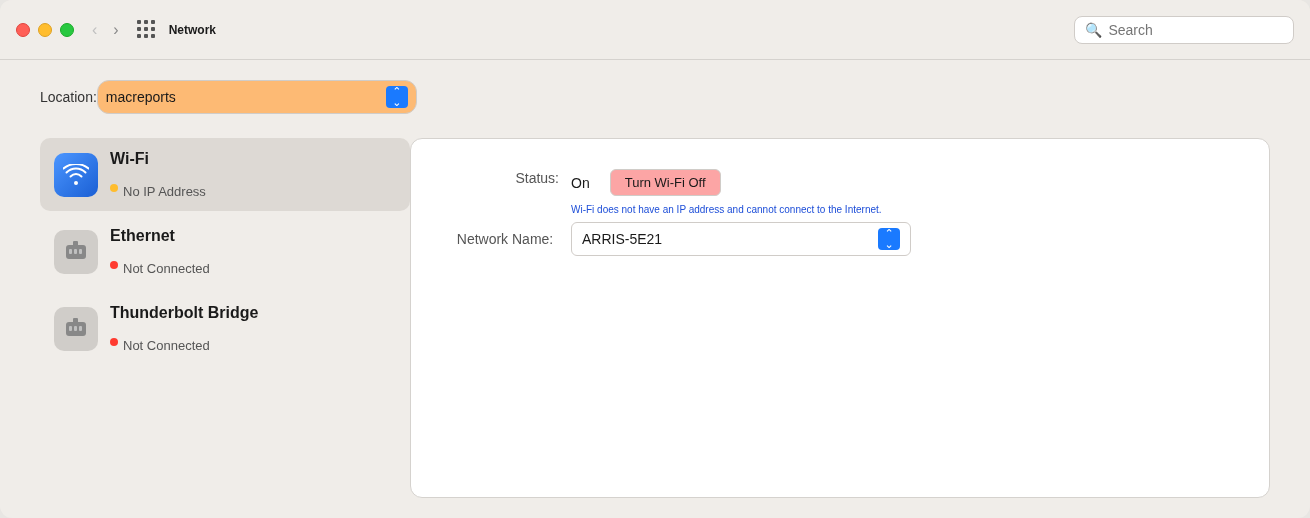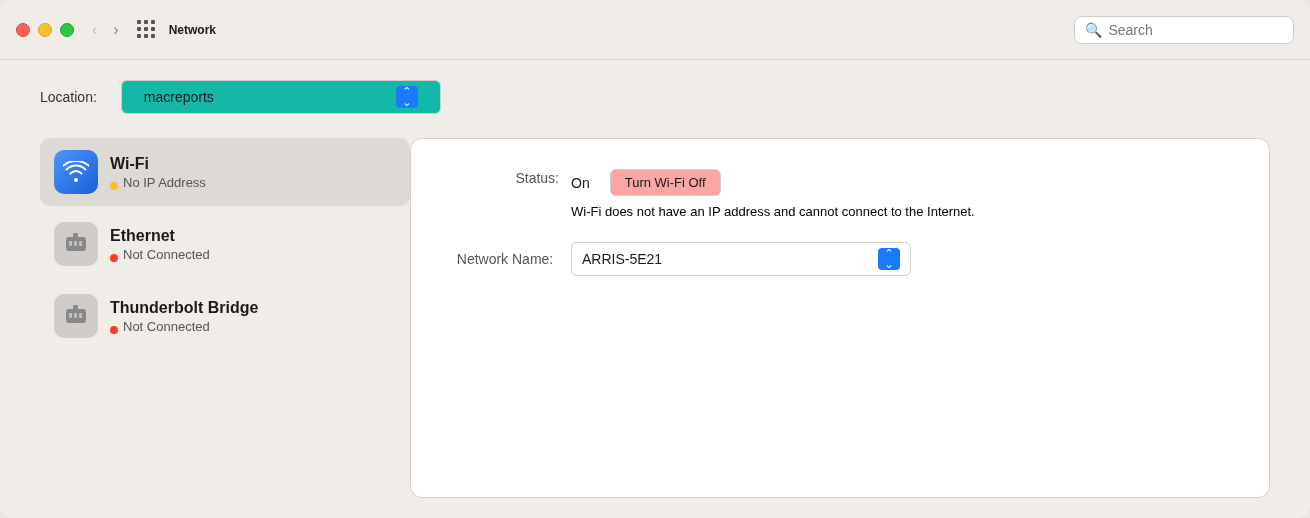--- a/index.html
+++ b/index.html
@@ -120,38 +120,38 @@
     .content {
       display: flex;
       flex-direction: column;
       flex: 1;
       padding: 20px 40px 20px 40px;
     }
 
     .location-row {
       display: flex;
       align-items: center;
-      gap: 24px;
+      gap: 0;
       margin-bottom: 24px;
     }
 
     .location-label {
       font-size: 14px;
       color: #333;
       font-weight: 500;
     }
 
     .location-select {
       display: flex;
       align-items: center;
       justify-content: space-between;
-      background: #14b8a6;
+      background: #fdba74;
       border: 1px solid #d0ccc8;
-      border-radius: 6px;
-      padding: 5px 22px;
+      border-radius: 12px;
+      padding: 5px 8px;
       width: 320px;
       cursor: pointer;
     }
 
     .location-select-text {
       font-size: 14px;
       color: #1a1a1a;
     }
 
     .select-arrows {
@@ -213,32 +213,32 @@
       background: #d0cdc9;
     }
 
     .tb-icon-bg {
       background: #d0cdc9;
     }
 
     .sidebar-info {
       display: flex;
       flex-direction: column;
-      gap: 2px;
+      gap: 16px;
     }
 
     .sidebar-name {
       font-size: 16px;
       font-weight: 600;
       color: #1a1a1a;
     }
 
     .sidebar-status {
       display: flex;
-      align-items: flex-end;
+      align-items: flex-start;
       gap: 5px;
       font-size: 13px;
       color: #555;
     }
 
     .status-dot {
       width: 8px;
       height: 8px;
       border-radius: 50%;
       flex-shrink: 0;
@@ -249,21 +249,21 @@
 
     
     .right-panel {
       flex: 1;
       background: #fff;
       border-radius: 12px;
       padding: 30px 40px;
       border: 1px solid #d5d2ce;
       display: flex;
       flex-direction: column;
-      gap: 20px;
+      gap: 5px;
     }
 
     .status-row {
       display: flex;
       align-items: flex-start;
       gap: 0;
     }
 
     .status-label {
       font-size: 14px;
@@ -297,22 +297,22 @@
       border: 1px solid #d0ccc8;
       border-radius: 6px;
       padding: 5px 14px;
       font-size: 13px;
       color: #1a1a1a;
       cursor: pointer;
       font-family: inherit;
     }
 
     .status-desc {
-      font-size: 13px;
-      color: #000000;
+      font-size: 10px;
+      color: #1d4ed8;
       line-height: 1.5;
       max-width: 500px;
     }
 
     .network-name-row {
       display: flex;
       align-items: center;
     }
 
     .network-name-label {

